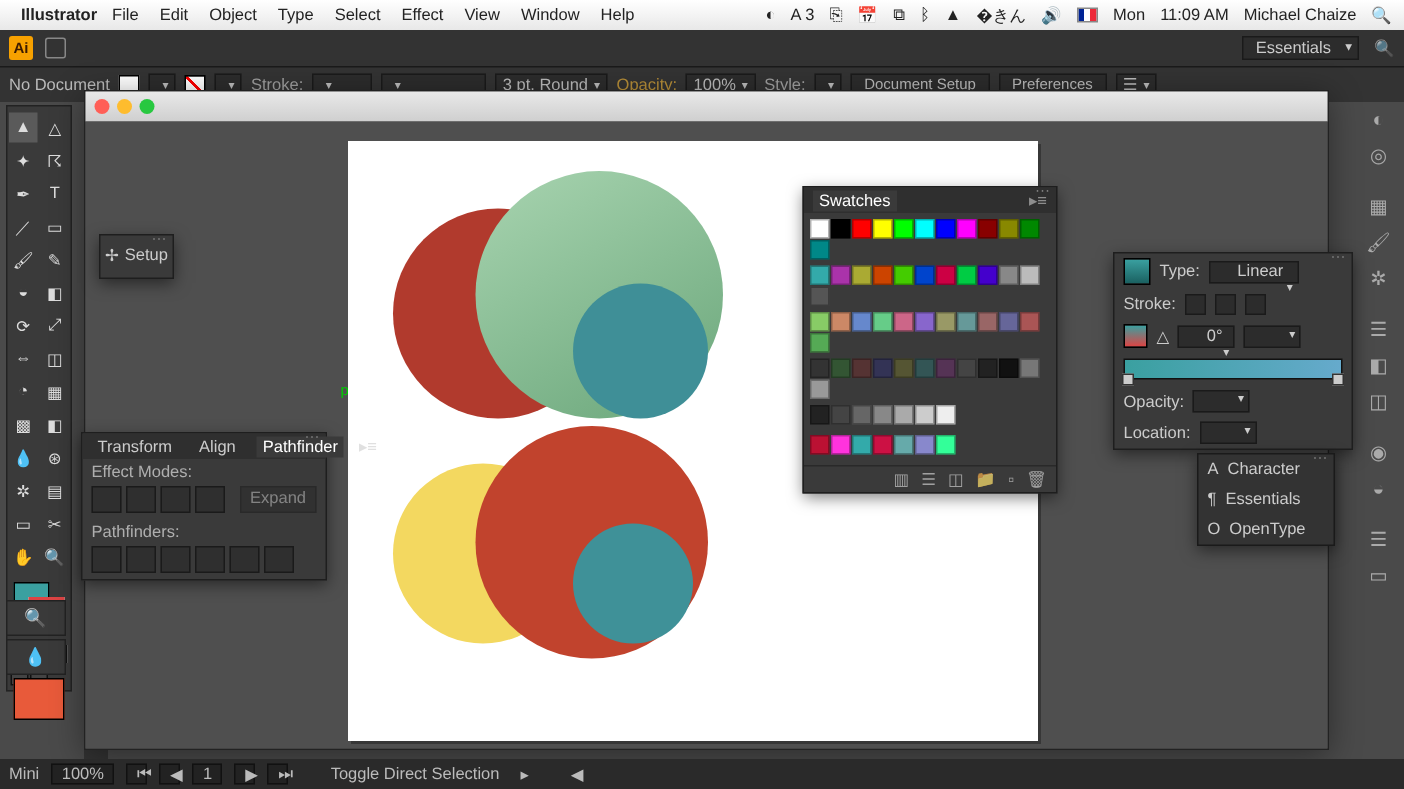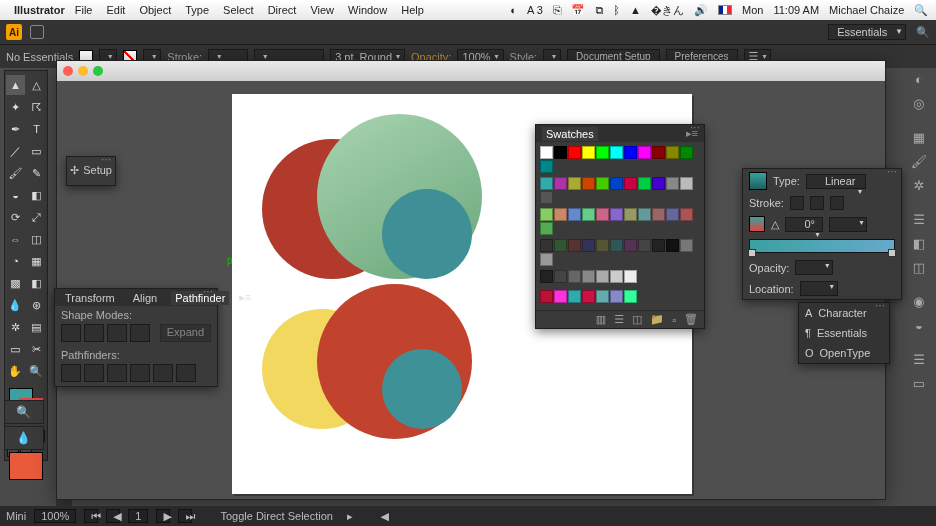--- a/index.html
+++ b/index.html
@@ -113,21 +113,21 @@
 <body>
 
 <div class="mac-menubar">
   <span class="apple"></span>
   <span class="app-name">Illustrator</span>
   <span class="menu-item">File</span>
   <span class="menu-item">Edit</span>
   <span class="menu-item">Object</span>
   <span class="menu-item">Type</span>
   <span class="menu-item">Select</span>
-  <span class="menu-item">Direct</span>
+  <span class="menu-item">Effect</span>
   <span class="menu-item">View</span>
   <span class="menu-item">Window</span>
   <span class="menu-item">Help</span>
   <div class="right">
     <span>◐</span>
     <span>A 3</span>
     <span>⎘</span>
     <span>📅</span>
     <span>⧉</span>
     <span>ᛒ</span>
@@ -143,21 +143,21 @@
 </div>
 
 <div class="ai-topbar">
   <span class="ai-logo">Ai</span>
   <span class="sync"></span>
   <div class="workspace"><span>Essentials</span></div>
   <span class="search-icon">🔍</span>
 </div>
 
 <div class="control-bar">
-  <span>No Essentials</span>
+  <span>No Document</span>
   <span class="swatch" style="background:#fff"></span>
   <span class="dd" style="min-width:14px"></span>
   <span class="swatch" style="background:linear-gradient(45deg,#fff 45%,#f00 45% 55%,#fff 55%)"></span>
   <span class="dd" style="min-width:14px"></span>
   <span class="lbl">Stroke:</span>
   <span class="dd"></span>
   <span class="dd wide"></span>
   <span class="dd wide">3 pt. Round</span>
   <span class="lbl" style="color:#d9a63a">Opacity:</span>
   <span class="dd">100%</span>
@@ -292,21 +292,21 @@
 </div>
 
 <div class="panel pathfinder">
   <div class="gripper">···</div>
   <div class="panel-head">
     <span class="tab">Transform</span>
     <span class="tab">Align</span>
     <span class="tab act">Pathfinder</span>
     <span class="close-x">▸≡</span>
   </div>
-  <div class="section-lbl">Shape Modes:</div>
+  <div class="section-lbl">Effect Modes:</div>
   <div class="row-btns">
     <span class="sq"></span>
     <span class="sq"></span>
     <span class="sq"></span>
     <span class="sq"></span>
     <span class="expand">Expand</span>
   </div>
   <div class="section-lbl">Pathfinders:</div>
   <div class="row-btns">
     <span class="sq"></span>

